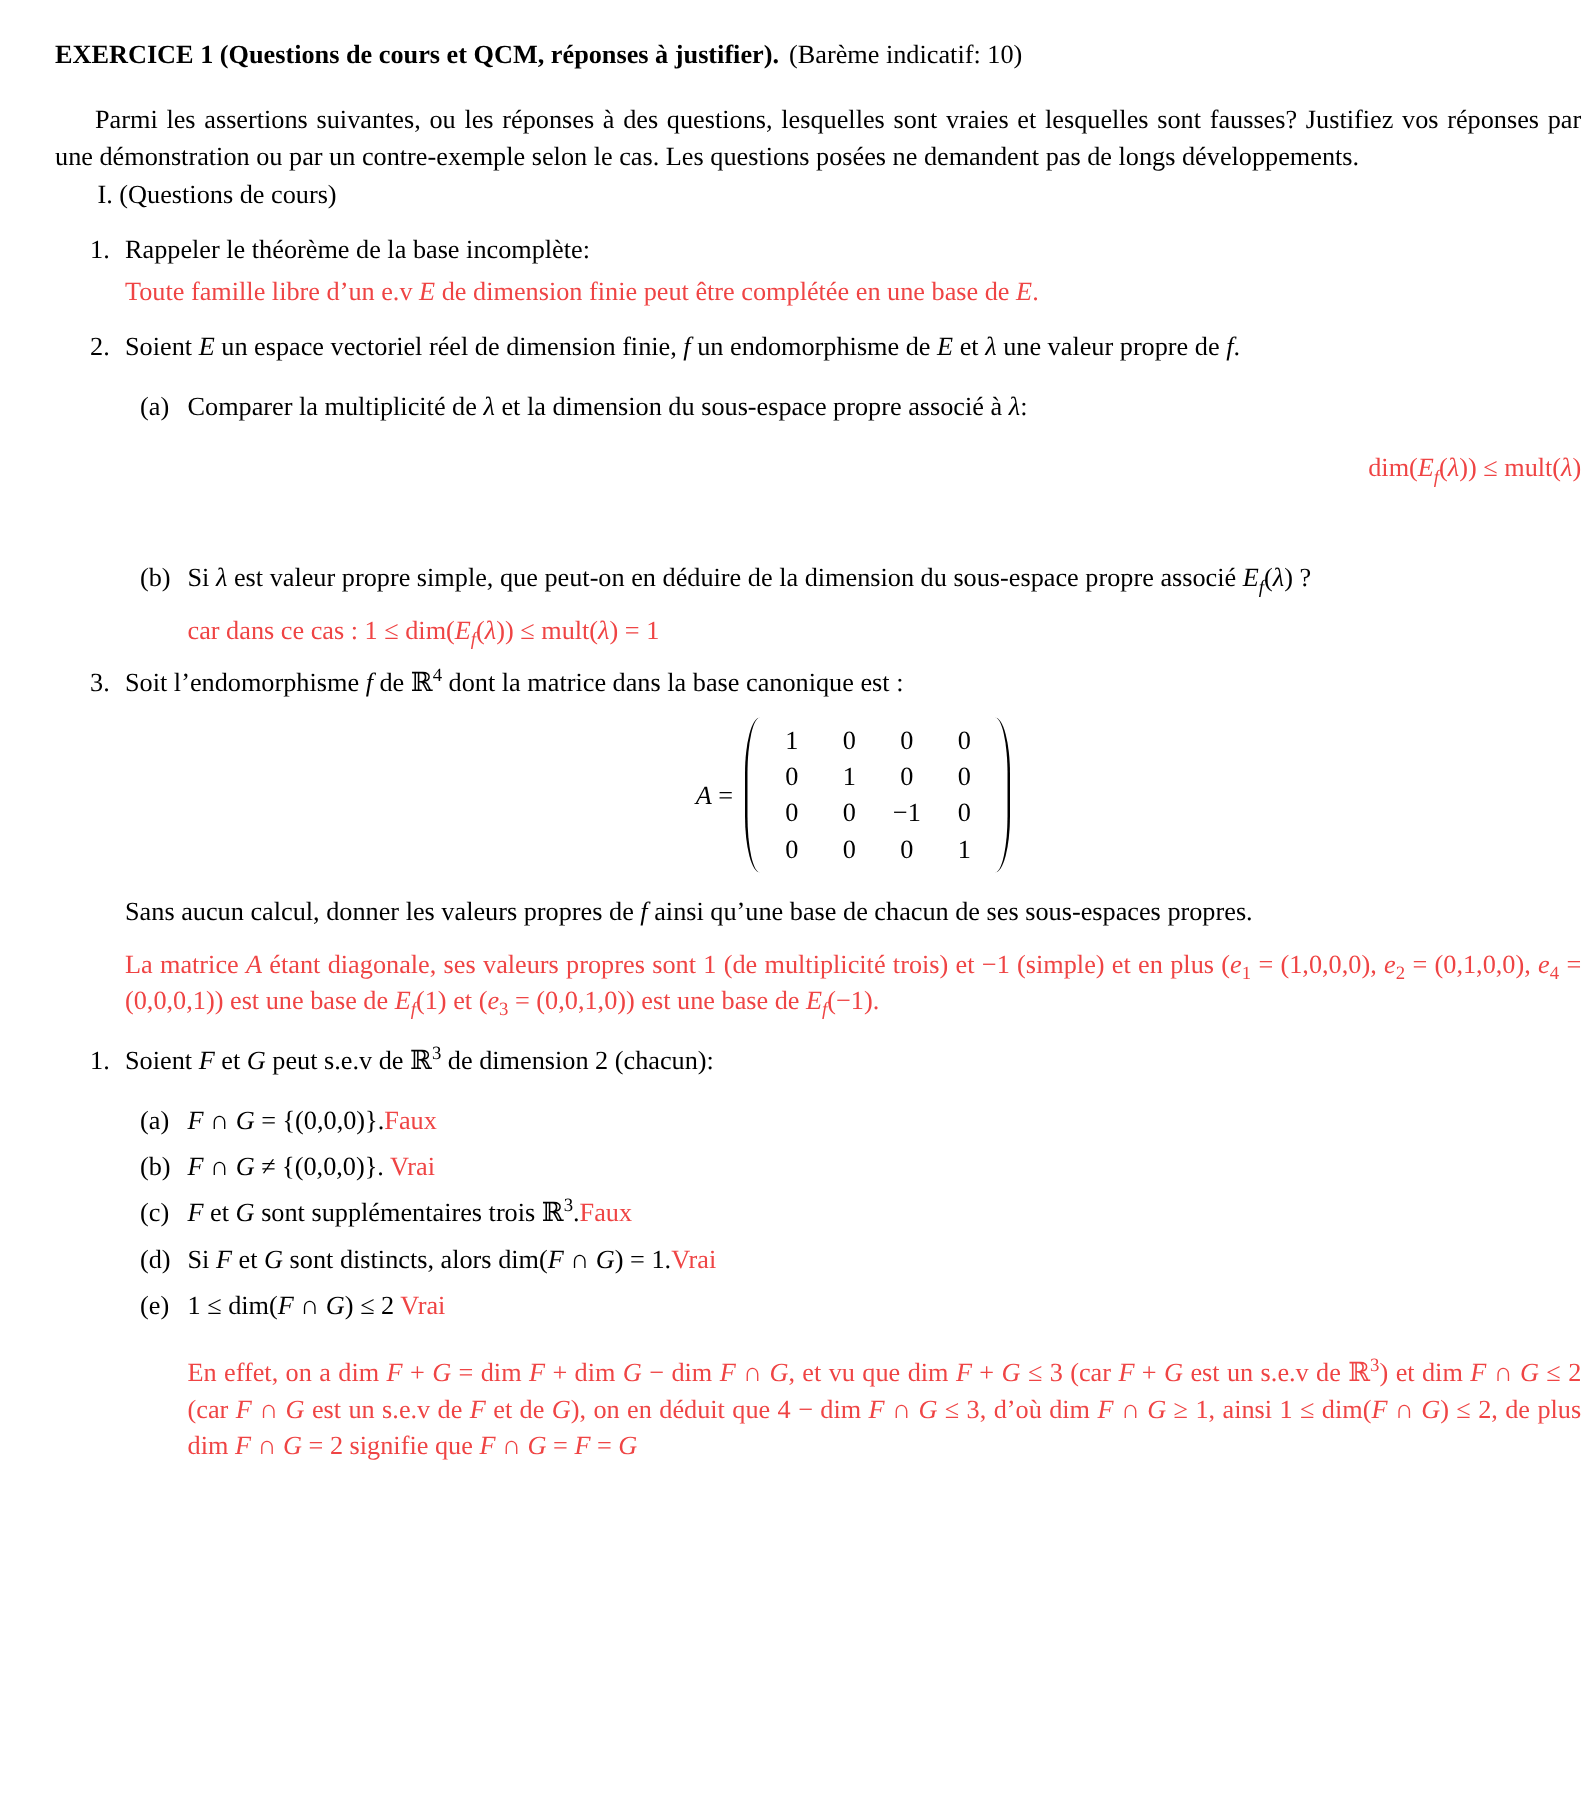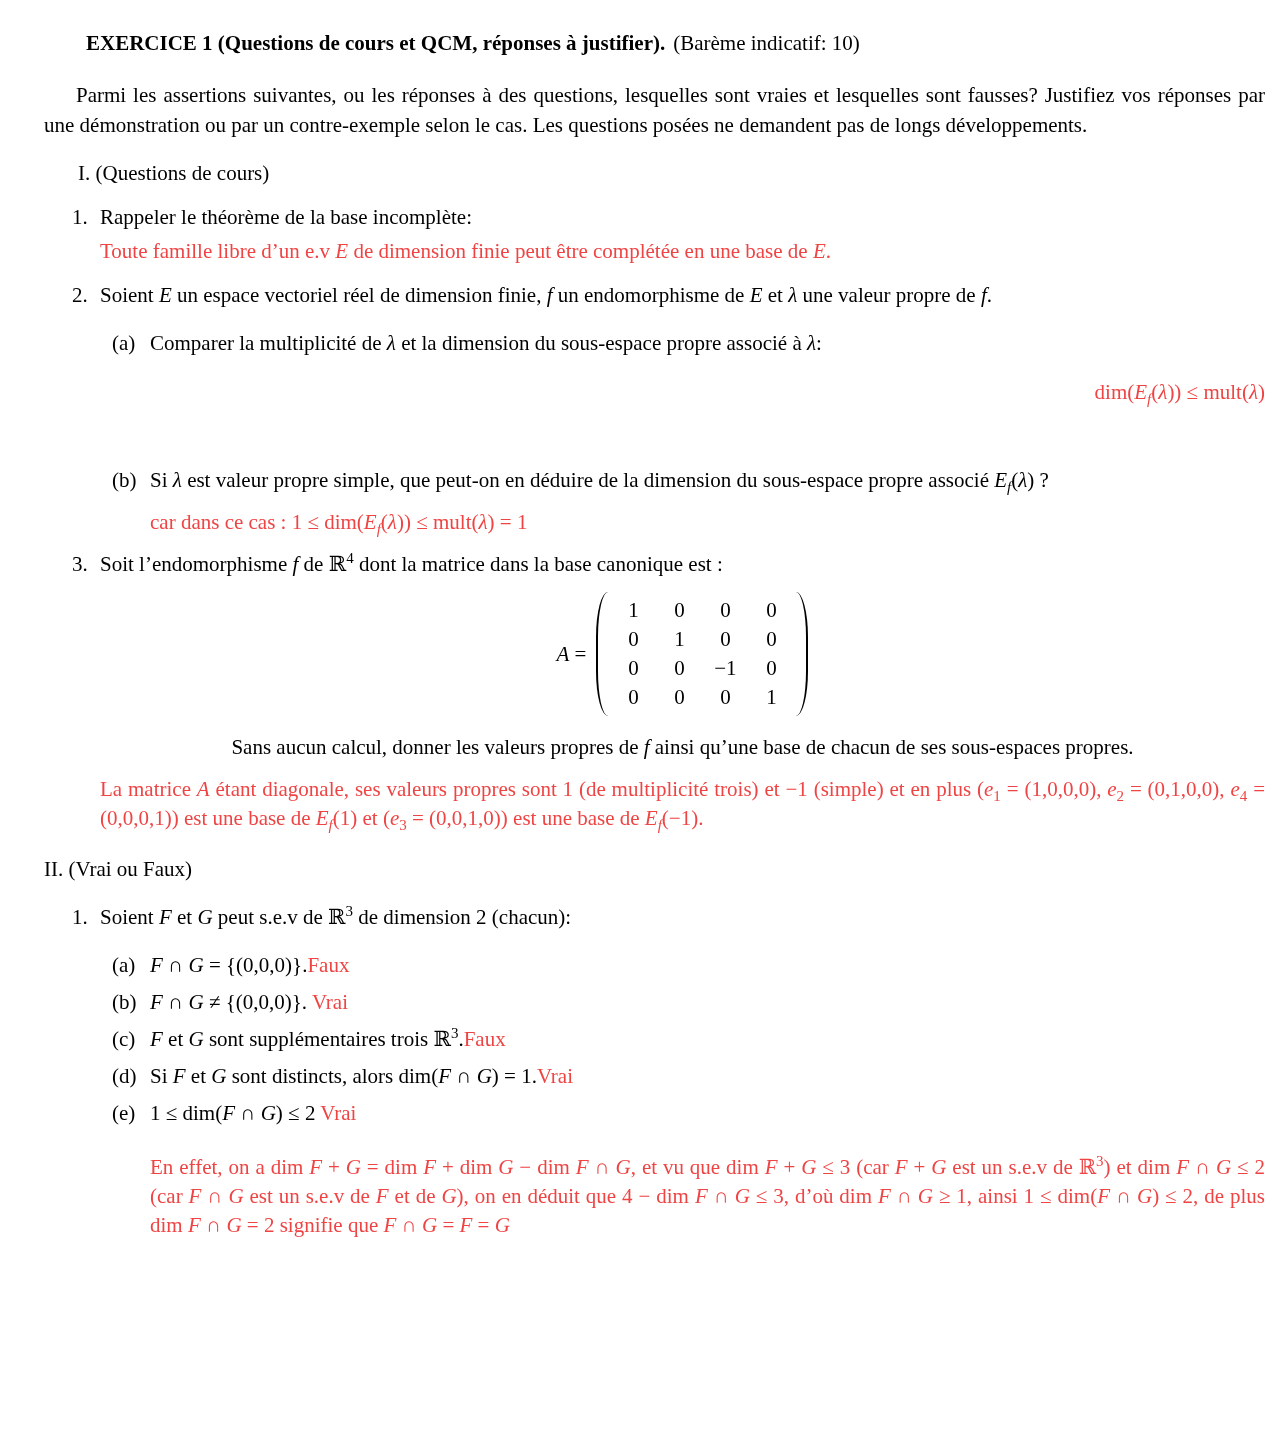--- a/index.html
+++ b/index.html
@@ -10,29 +10,29 @@
     color:#000000;
     font-family:"Liberation Serif","DejaVu Serif",serif;
     font-size:21px;
     box-sizing:border-box;
     padding:28px 11px 0 44px;
     overflow:hidden;
   }
   .it{font-style:italic;}
   .red{color:#ef4444;}
   sub,sup{font-size:15px;line-height:0;}
-  .bold{font-weight:bold;margin-left:42px;}
+  .bold{font-weight:bold;}
 
   .title{line-height:30px;}
   .title .t-rest{margin-left:8px;}
 
   .intro{margin:22px 0 0 0;line-height:30px;text-align:justify;text-indent:32px;}
 
   .h-sec{line-height:30px;}
-  #h-i{margin-top:18px;margin-left:34px;}
+  #h-i{margin-left:34px;}
   #h-ii{margin-top:21px;margin-left:0;}
 
   .item{display:flex;line-height:30px;}
   .item .lbl{flex:0 0 28px;}
   .item .body{flex:1;}
   .lvl1{margin-left:28px;}
   .lvl2{margin-left:68px;}
   .lvl2 .lbl{flex:0 0 38px;}
 
   #q1{margin-top:14px;}
@@ -50,21 +50,21 @@
   .matrix-inner{display:flex;align-items:center;}
   .m-lhs{margin-right:10px;}
   .paren{align-self:stretch;width:12px;}
   .pl{border-left:2.5px solid #000;border-radius:12px 0 0 12px / 45px 0 0 45px;}
   .pr{border-right:2.5px solid #000;border-radius:0 12px 12px 0 / 0 45px 45px 0;}
   .m-grid{
     display:grid;grid-template-columns:repeat(4,minmax(26px,auto));
     column-gap:20px;row-gap:2px;
     padding:5px 10px;text-align:center;line-height:27px;
   }
-  #q3-prompt{margin-top:16px;margin-left:56px;line-height:30px;text-align:center;}
+  #q3-prompt{margin-top:16px;margin-left:56px;line-height:30px;}
   #q3-ans{margin-top:13px;margin-left:56px;line-height:29px;text-align:justify;}
 
   #q2-tf{margin-top:18px;}
   .tf{margin-top:7px;}
   #tf-a{margin-top:18px;}
   #justif{margin-top:25px;margin-left:106px;line-height:29px;text-align:justify;}
 </style>
 </head>
 <body>
 
@@ -128,21 +128,20 @@
         <span class="m-cell">0</span>
         <span class="m-cell">1</span>
       </span>
       <span class="paren pr"></span>
     </div>
   </div>
 
   <div id="q3-prompt"><span>Sans aucun calcul, donner les valeurs propres de </span><span class="it">f</span><span> ainsi qu’une base de chacun de ses sous-espaces propres.</span></div>
   <div class="red" id="q3-ans"><span>La matrice </span><span class="it">A</span><span> étant diagonale, ses valeurs propres sont 1 (de multiplicité trois) et −1 (simple) et en plus (</span><span class="it">e</span><sub>1</sub><span> = (1,0,0,0), </span><span class="it">e</span><sub>2</sub><span> = (0,1,0,0), </span><span class="it">e</span><sub>4</sub><span> = (0,0,0,1)) est une base de </span><span class="it">E</span><sub class="it">f</sub><span>(1) et (</span><span class="it">e</span><sub>3</sub><span> = (0,0,1,0)) est une base de </span><span class="it">E</span><sub class="it">f</sub><span>(−1).</span></div>
 
-  <div class="h-sec" id="h-ii">II. (Vrai ou Faux)</div>
 
   <div class="item lvl1" id="q2-tf">
     <span class="lbl">1.</span>
     <span class="body"><span>Soient </span><span class="it">F</span><span> et </span><span class="it">G</span><span> peut s.e.v de ℝ</span><sup>3</sup><span> de dimension 2 (chacun):</span></span>
   </div>
 
   <div class="item lvl2 tf" id="tf-a">
     <span class="lbl">(a)</span>
     <span class="body"><span><span class="it">F</span><span> ∩ </span><span class="it">G</span><span> = {(0,0,0)}.</span></span><span class="red">Faux</span></span>
   </div>

